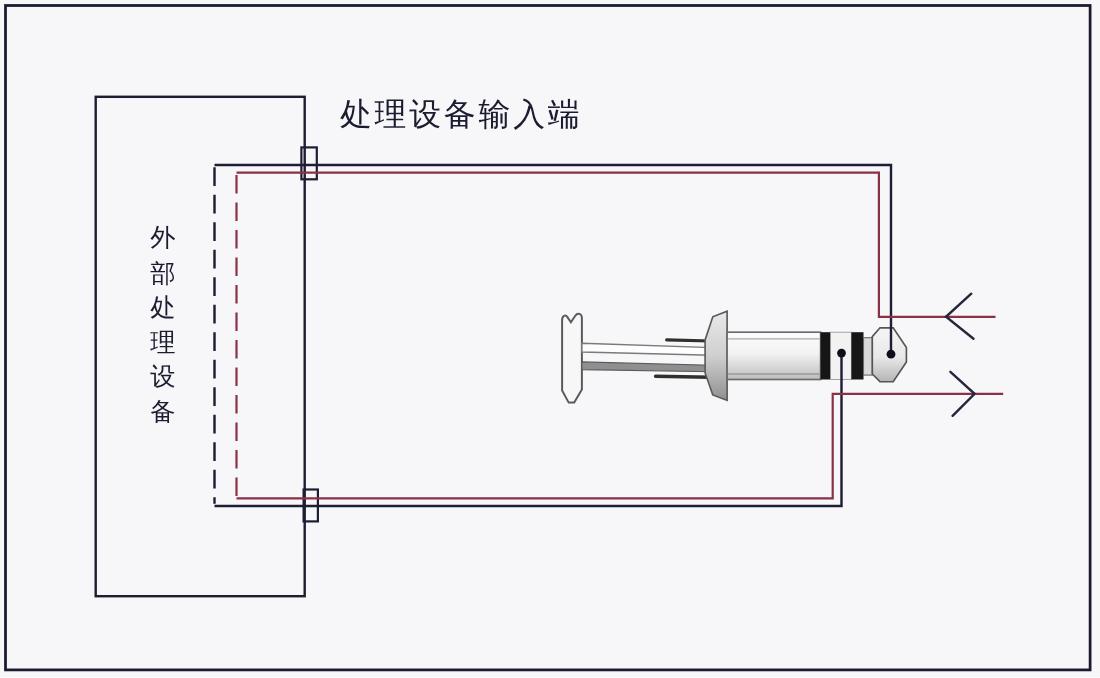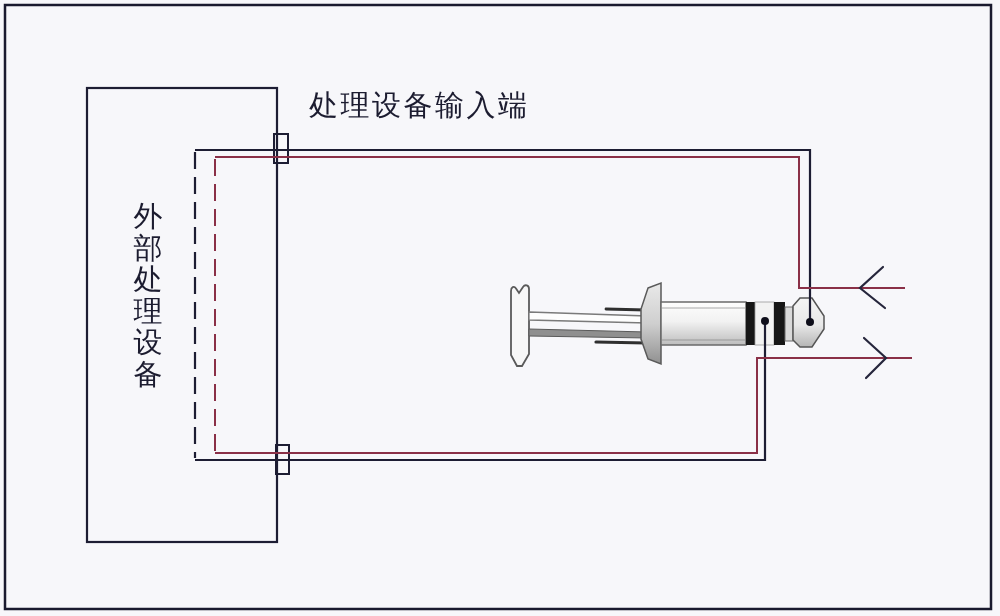--- a/index.html
+++ b/index.html
@@ -10,21 +10,21 @@
   .canvas{
     position:relative; width:1000px; height:616px; background:var(--bg);
     font-family:"Liberation Sans","DejaVu Sans",sans-serif; overflow:hidden;
   }
   svg{position:absolute;left:0;top:0;}
   .lbl{
     position:absolute; color:var(--text); font-size:29px; line-height:31px;
     letter-spacing:2.5px; white-space:nowrap; font-weight:400;
   }
   .lbl-vert{
-    position:absolute; color:var(--text); font-size:29px; line-height:31.5px;
+    position:absolute; color:var(--text); font-size:23px; line-height:31.5px;
     width:34px; text-align:center; word-break:break-all; white-space:normal;
     letter-spacing:0; font-weight:400;
   }
   
   .fr{fill:none;stroke:var(--frame);stroke-width:2.5px;}
   .bx{fill:none;stroke:var(--wire-dark);stroke-width:2.2px;}
   .cn{fill:none;stroke:var(--wire-dark);stroke-width:2px;}
   .wd{fill:none;stroke:var(--wire-dark);stroke-width:2.2px;}
   .wr{fill:none;stroke:var(--wire-red);stroke-width:2px;}
   .wdd{fill:none;stroke:var(--wire-dark);stroke-width:2.2px;stroke-dasharray:17 8;}

